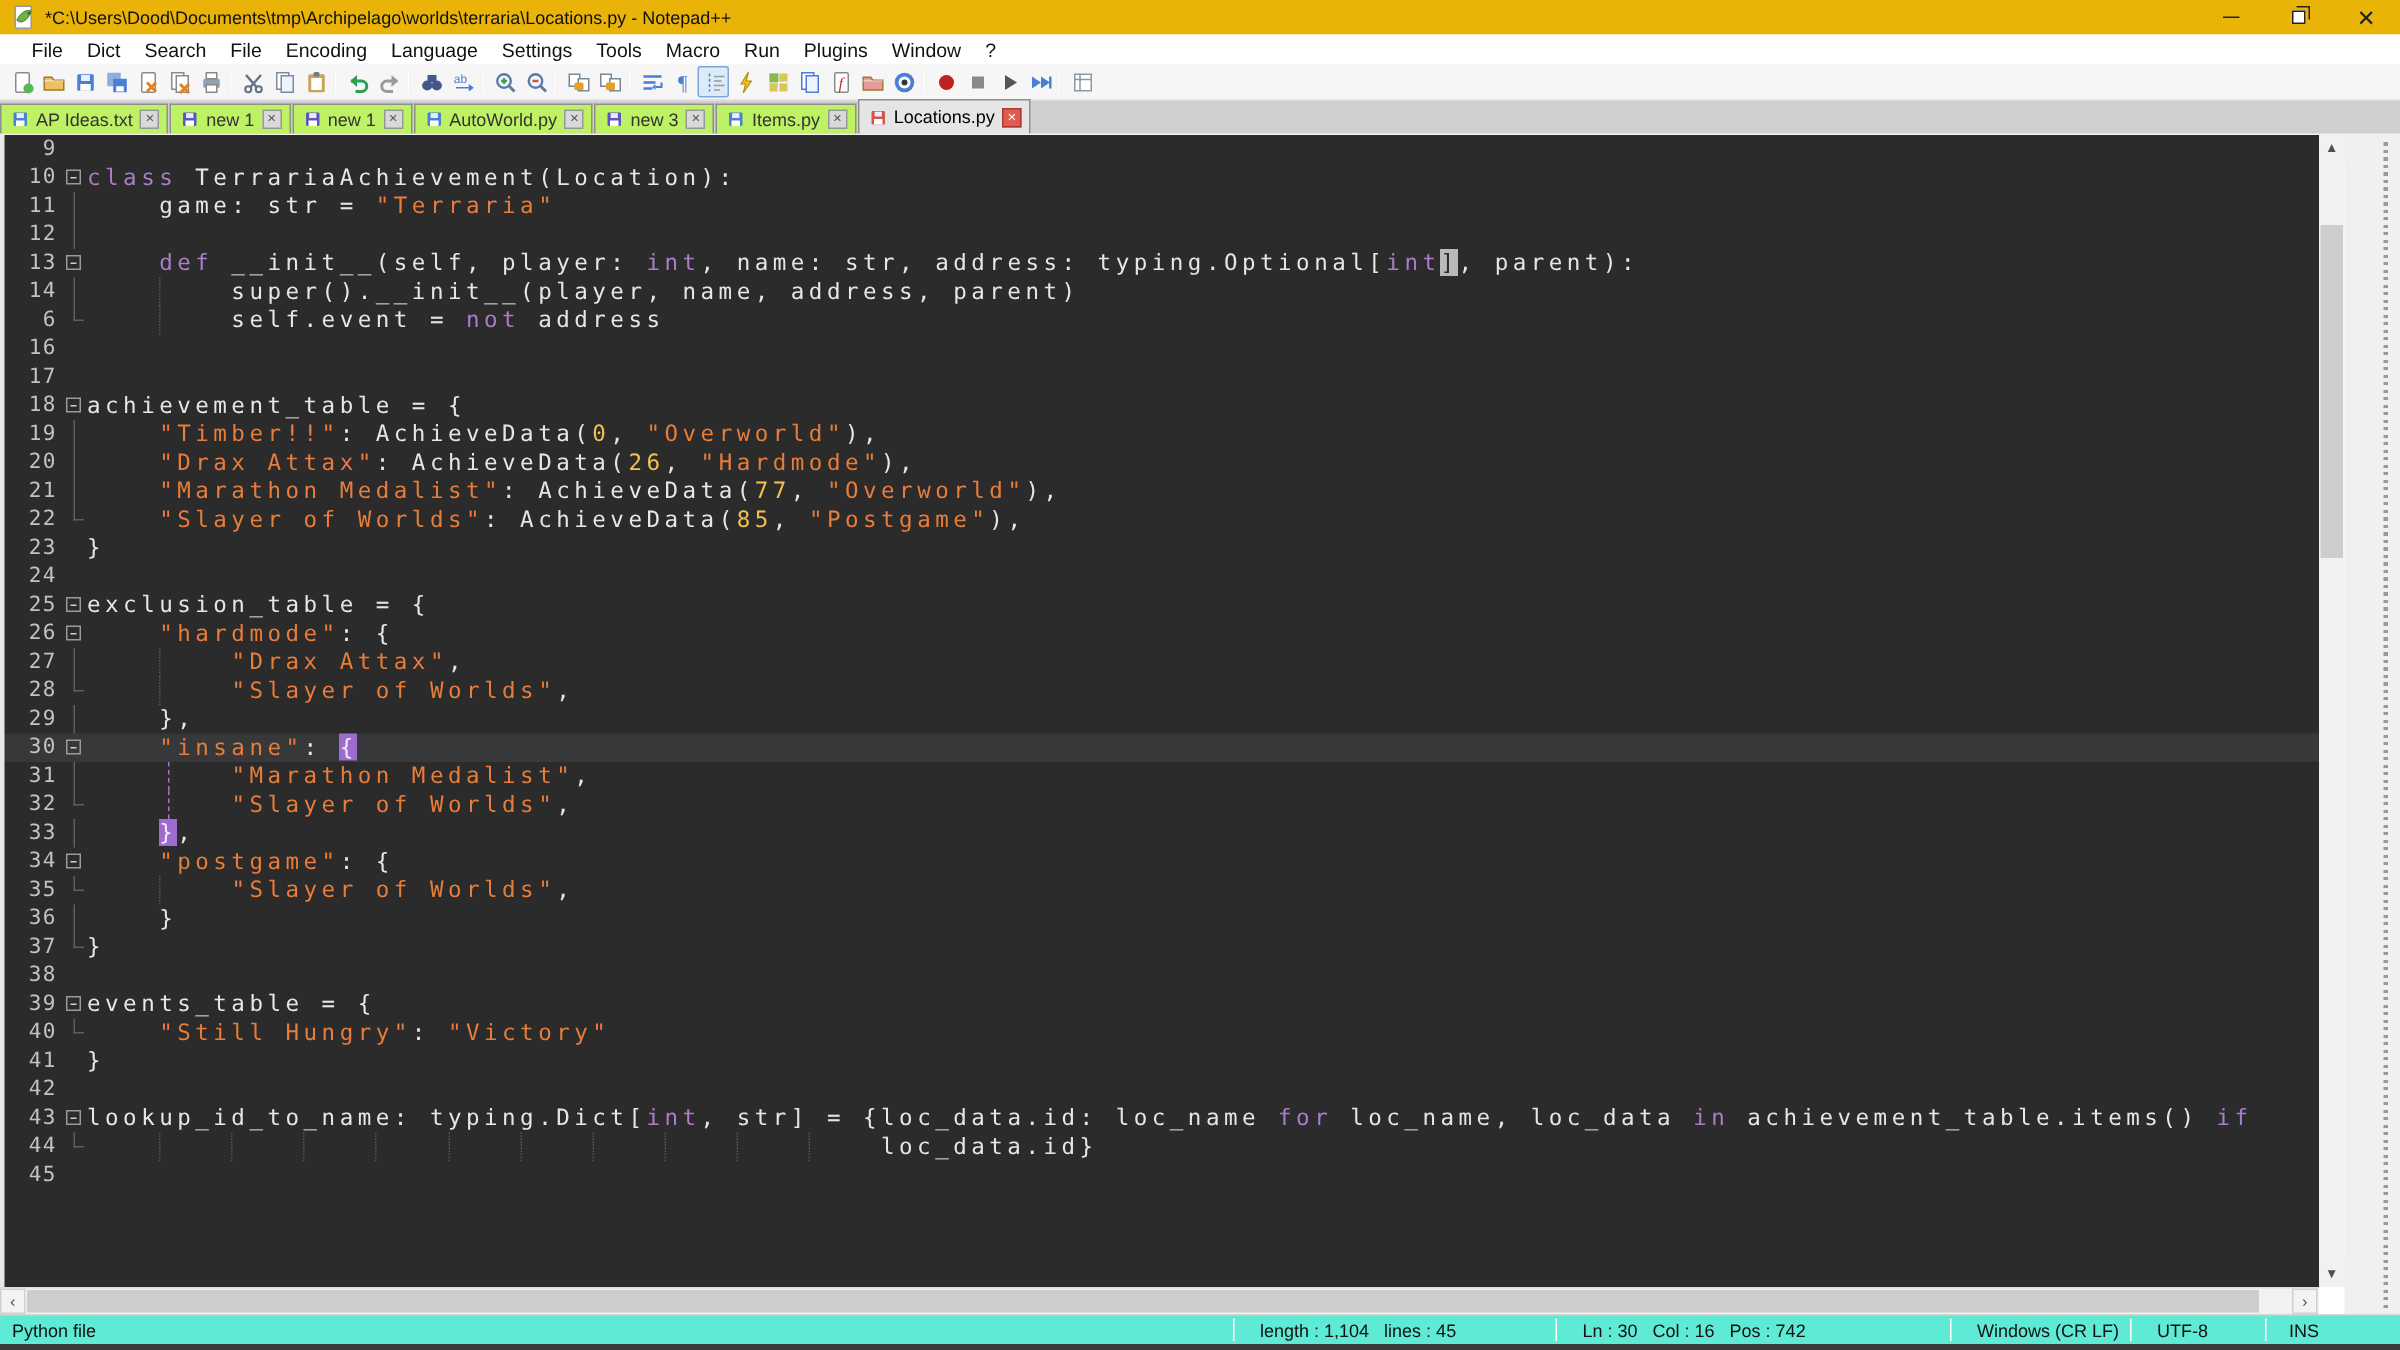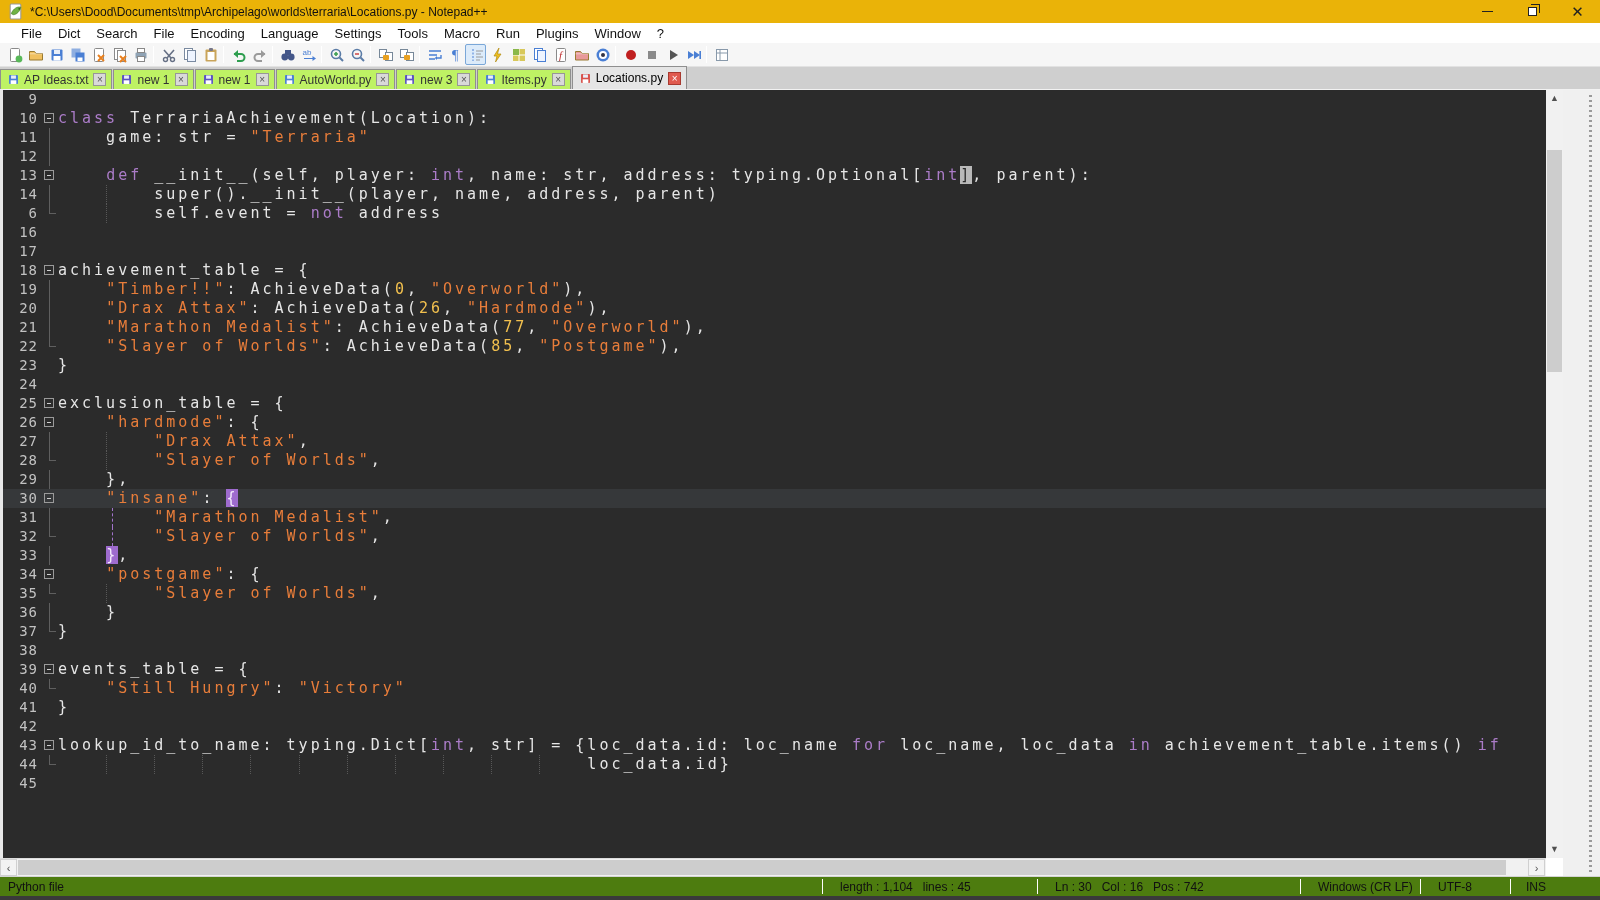--- a/index.html
+++ b/index.html
@@ -75,21 +75,21 @@
   #rpanel { position:absolute; left:1563px; top:90px; width:37px; height:786px; background:#f0f0f0; }
   #rdots  { position:absolute; left:26px; top:2px; width:3px; height:780px;
             background:repeating-linear-gradient(0deg,#9a9a9a 0 2px,transparent 2px 5px); }
   #hscroll { position:absolute; left:0; top:858px; width:1546px; height:18px; background:#f1f1f1;
              border-top:1px solid #dcdcdc; }
   .harrow { position:absolute; top:0; width:17px; height:17px; color:#505050; font-size:11px;
             text-align:center; line-height:16px; border:1px solid #d0d0d0; background:#f3f3f3; }
   #hthumb { position:absolute; left:18px; top:1px; width:1488px; height:15px; background:#cdcdcd; }
 
   
-  #statusbar { position:absolute; left:0; top:876px; width:1600px; height:20px; background:#4d7c0f;
+  #statusbar { position:absolute; left:0; top:876px; width:1600px; height:20px; background:#5eead4;
                border-top:1px solid #d4d4d4; font-size:12px; color:#111; }
   #statusbar span { position:absolute; top:3px; white-space:pre; }
   .ssep { position:absolute; top:2px; width:1px; height:15px; background:#bdbdbd; border-right:1px solid #fdfdfd; }
   #bottomstrip { position:absolute; left:0; top:896px; width:1600px; height:4px; background:#3a3a3a; }
 </style>
 </head>
 <body>
 
 <div id="win">
 

